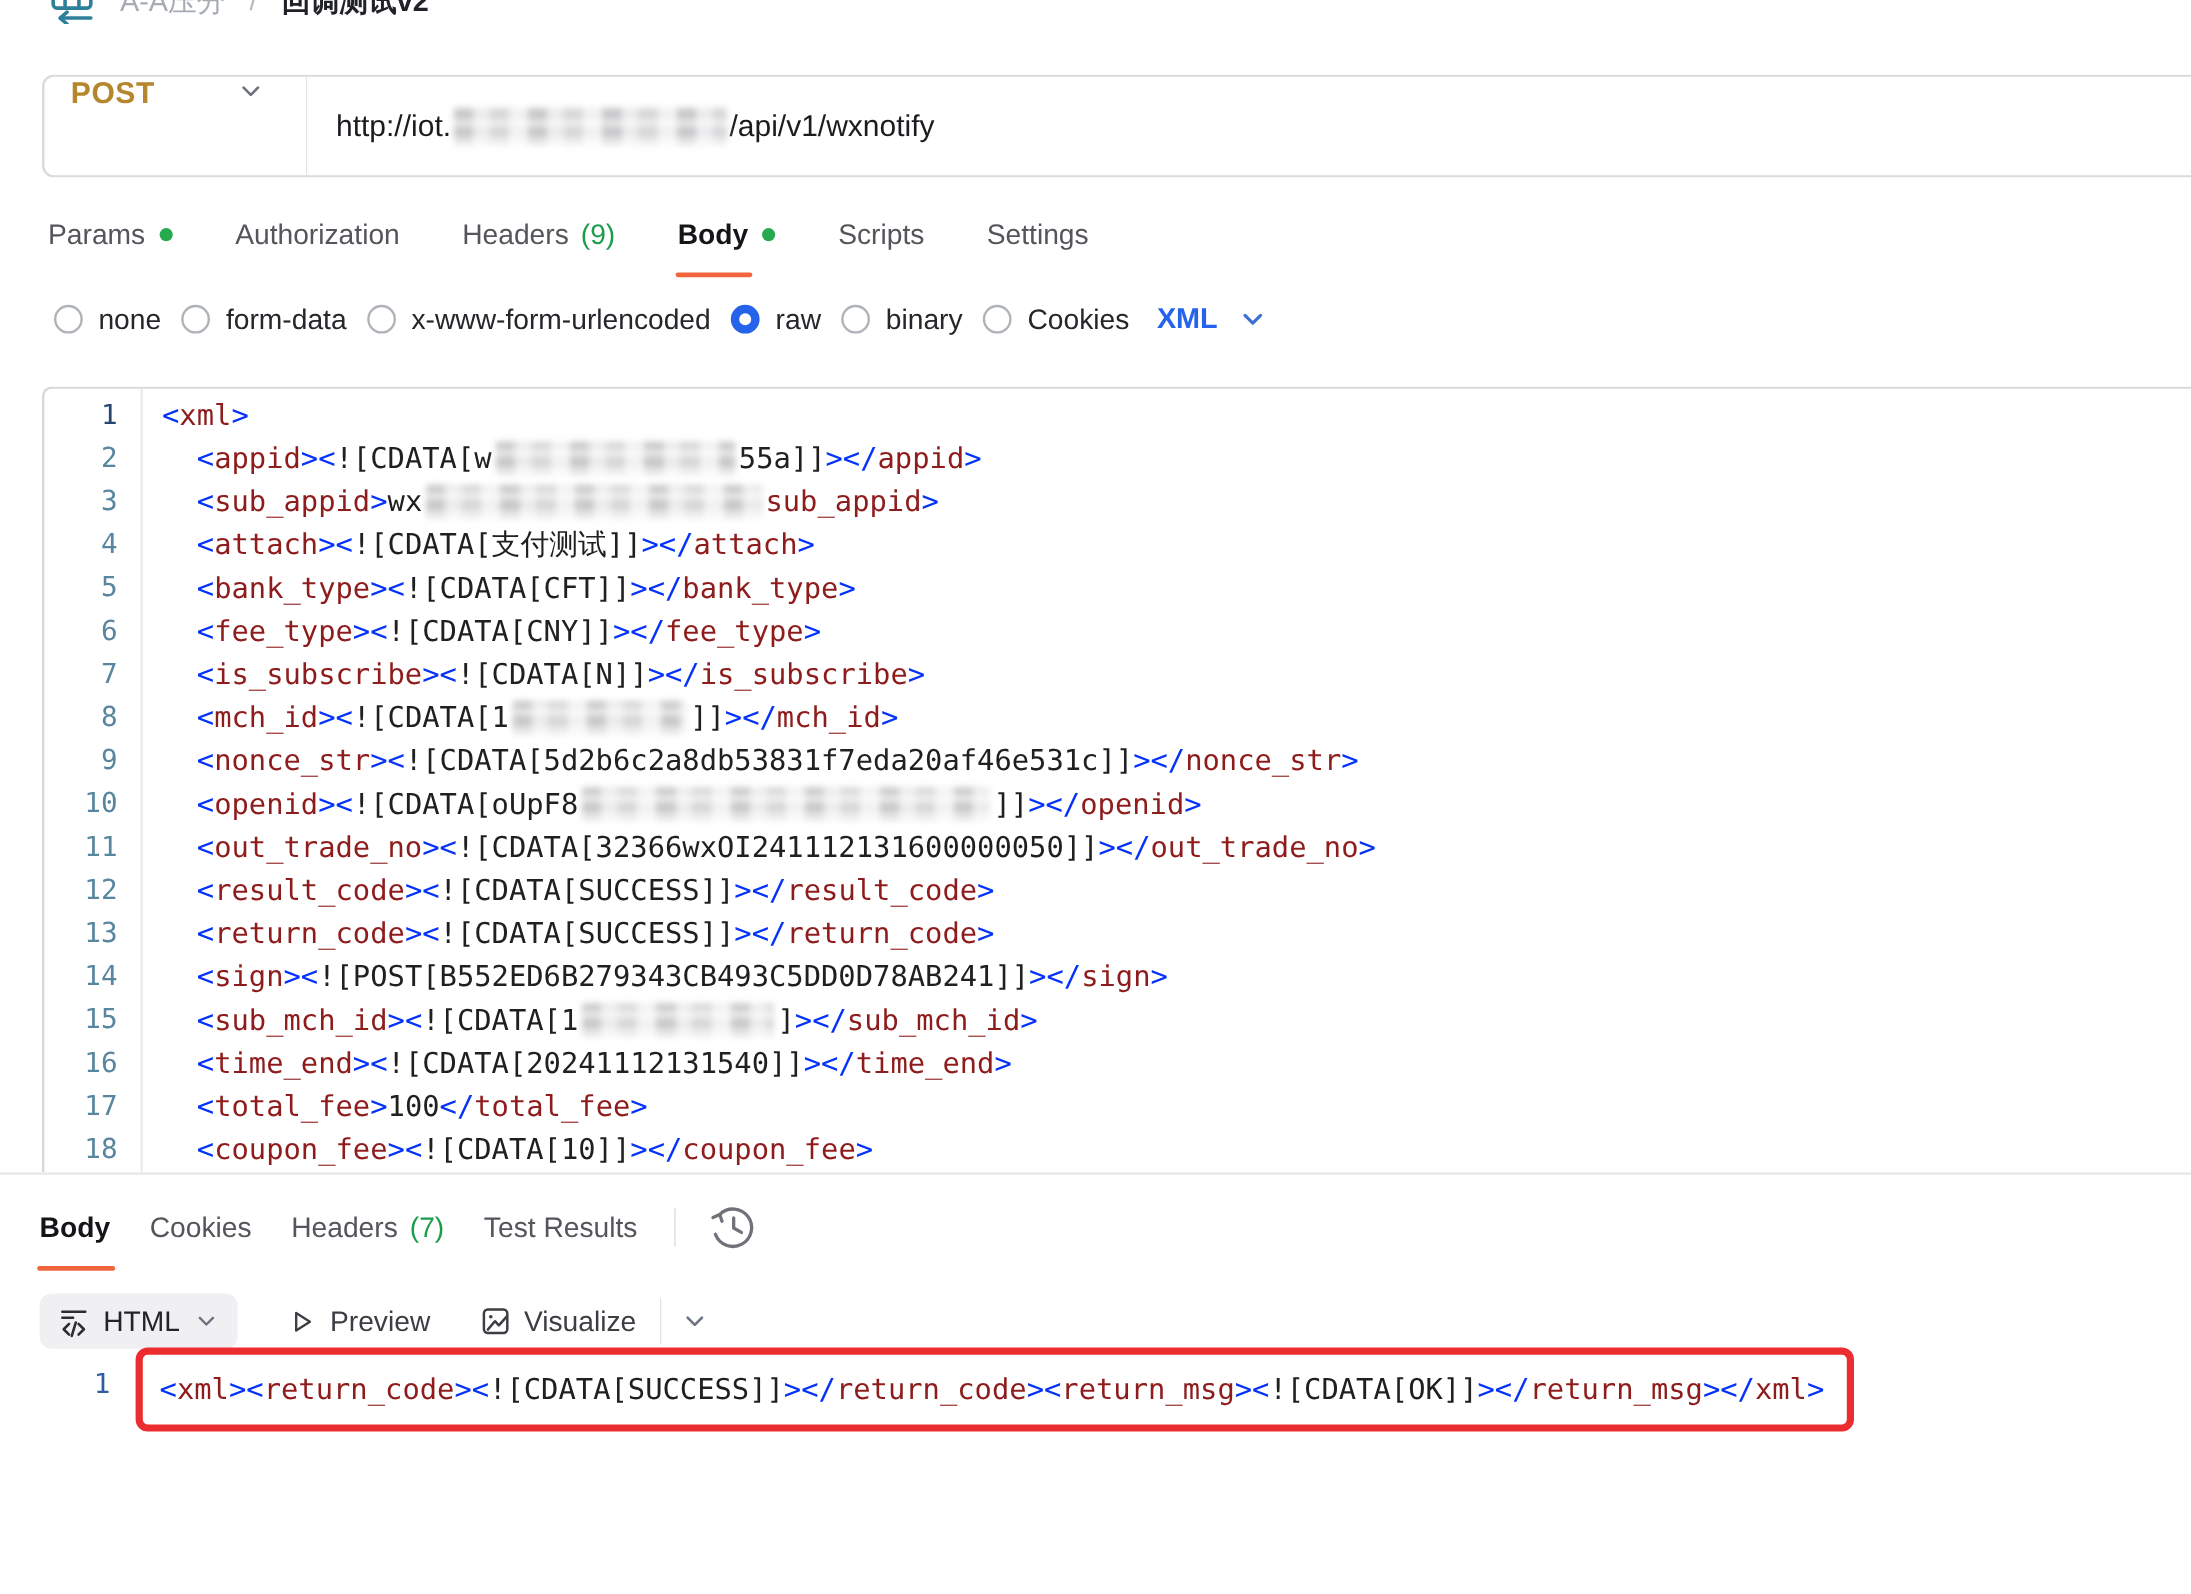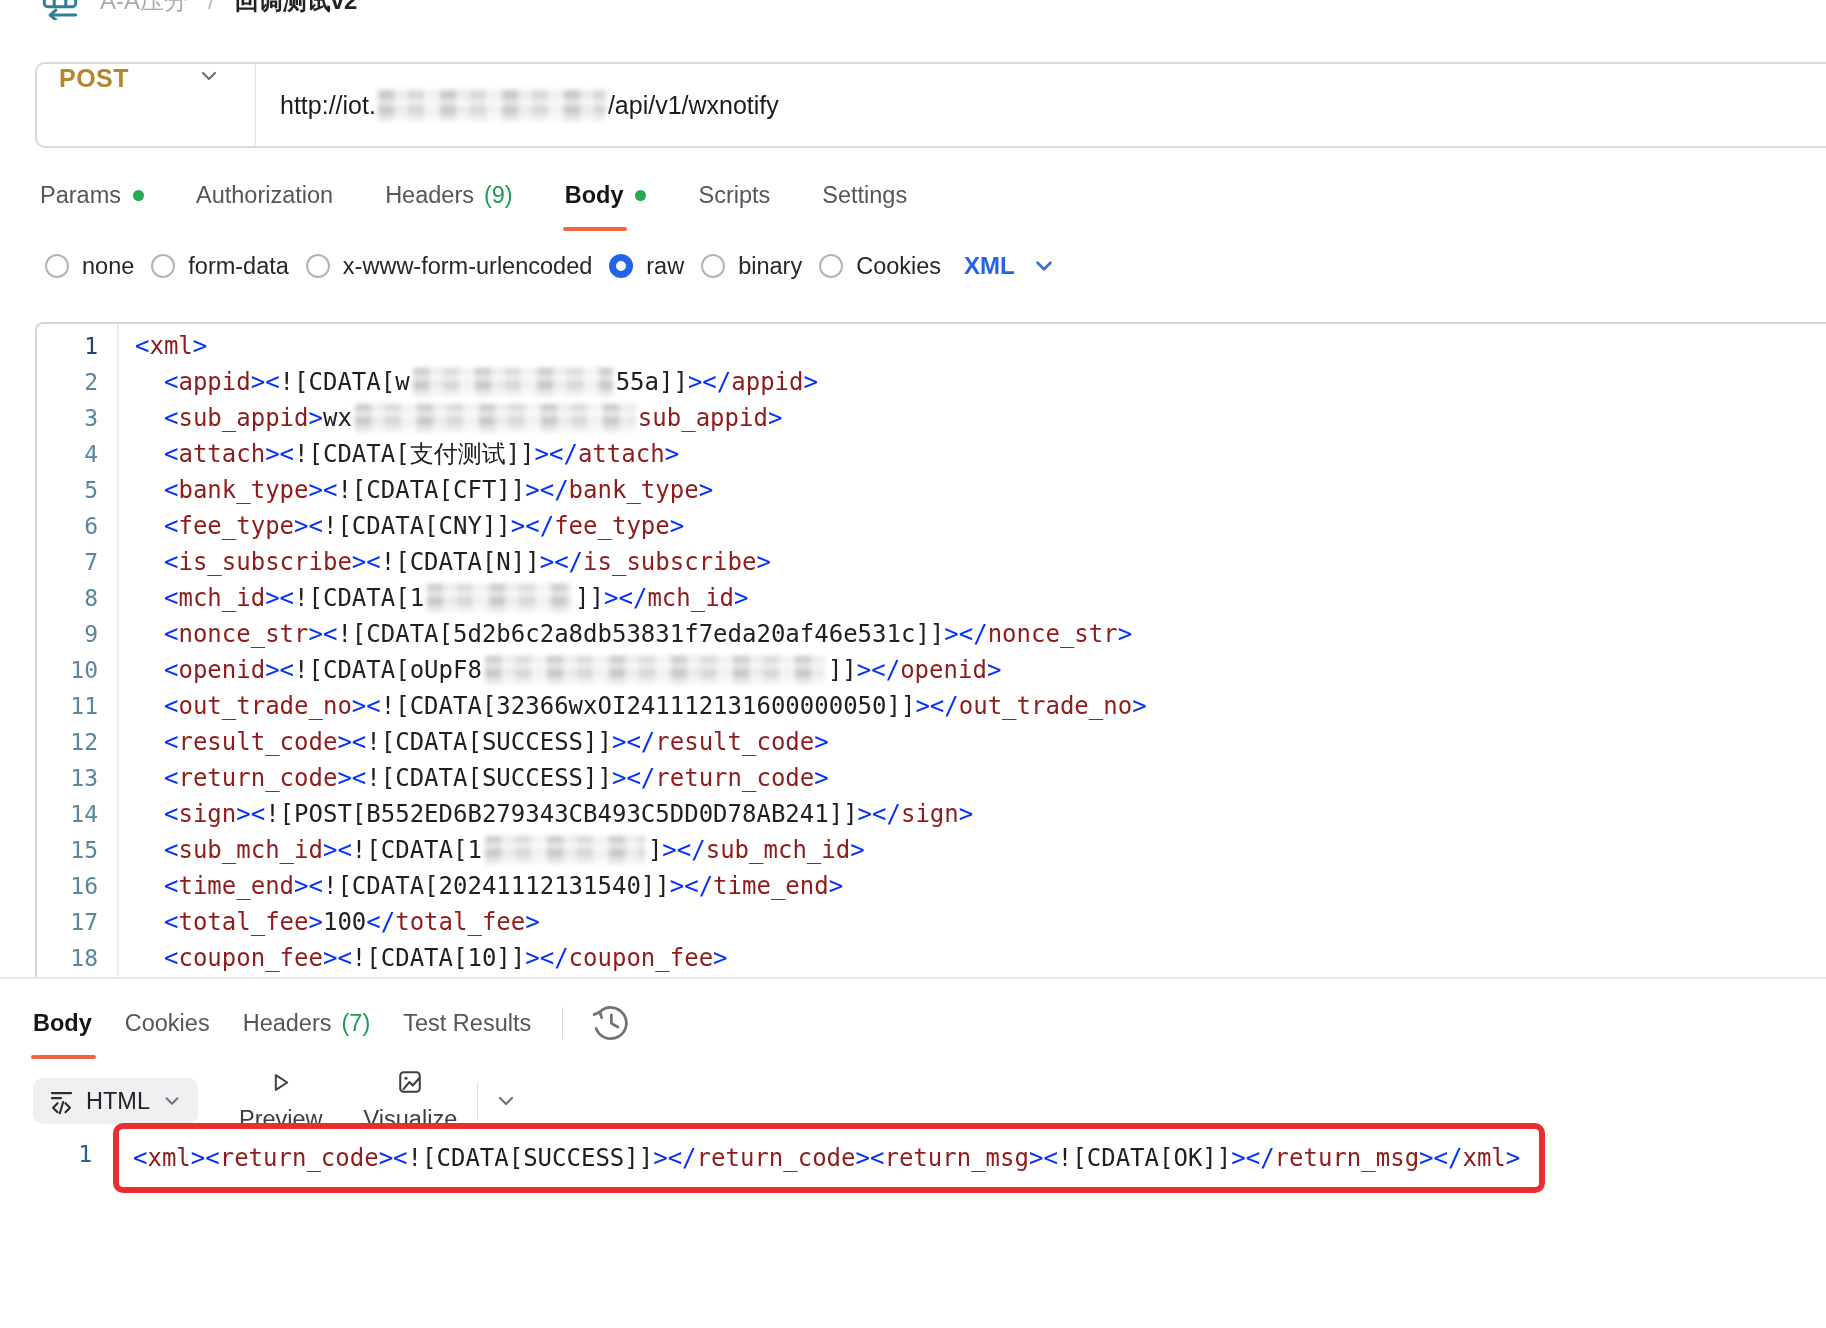--- a/index.html
+++ b/index.html
@@ -73,21 +73,21 @@
   
   .resp-tabs{position:absolute;left:33px;top:1001px;display:flex;align-items:center;gap:33px;}
   .resp-extra{display:flex;align-items:center;gap:24px;margin-left:-2px;}
   .vdiv{width:1px;height:32px;background:#d8d8da;}
   .history-btn{display:flex;align-items:center;cursor:pointer;}
   
   .resp-toolbar{position:absolute;left:33px;top:1078px;display:flex;align-items:center;height:46px;}
   .fmt-pill{display:flex;align-items:center;gap:11px;height:46px;padding:0 15px;border-radius:10px;
     background:#f0f0f2;cursor:pointer;}
   .fmt-label{font-size:23.5px;color:#232428;text-align:center;}
-  .tool-btn{display:flex;align-items:center;gap:11px;margin-left:41px;cursor:pointer;flex-direction:column;}
+  .tool-btn{display:flex;align-items:center;gap:11px;margin-left:41px;cursor:pointer;}
   .tool-label{font-size:23.5px;color:#3c3e43;}
   .toolbar-vdiv{width:1px;height:38px;background:#e2e2e4;margin-left:20px;}
   .toolbar-chevron{margin-left:16px;cursor:pointer;display:flex;align-items:center;}
   
   .red-box{position:absolute;left:113px;top:1123px;width:1432px;height:70px;
     border:6px solid #ec2d30;border-radius:10px;box-sizing:border-box;}
   .resp-ln{position:absolute;left:62px;top:1141px;width:30px;text-align:right;
     font-family:"DejaVu Sans Mono",monospace;font-size:23px;color:#2e5c9e;}
   .resp-code{position:absolute;left:133px;top:1140px;white-space:pre;
     font-family:"DejaVu Sans Mono",monospace;font-size:24px;line-height:36px;}

